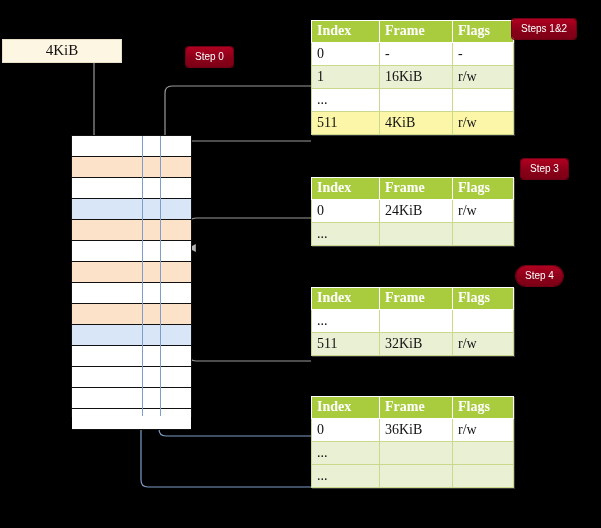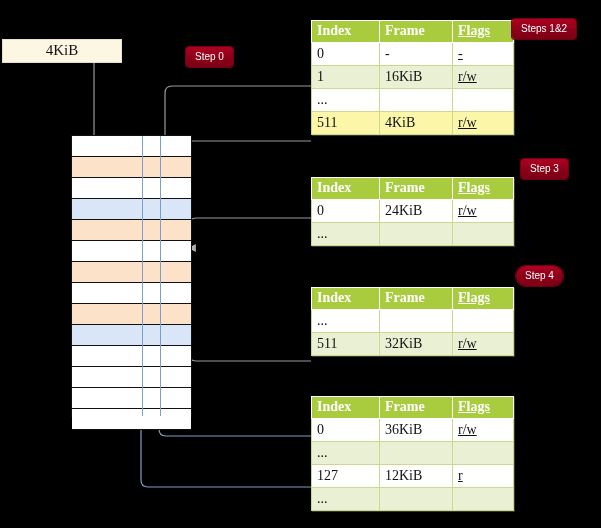--- a/index.html
+++ b/index.html
@@ -60,21 +60,21 @@
     border:1px solid #cbd98e;
     padding:2px 5px 3px 5px;
     height:17px;
     vertical-align:middle;
   }
   .ptable tr.alt td{background:#eaf0d4;}
   .ptable tr.plain td{background:#ffffff;}
   .hl{background:#fbf6a8 !important;}
   .c-idx{width:57px;}
   .c-frm{width:62px;}
-  .c-flg{width:50px;text-decoration:underline;}
+  .c-flg{width:50px;}
 
   
   .memcol{position:absolute;left:71px;top:135px;width:119px;height:280px;
           border:1px solid #111;background:#fff;}
   .memrow{height:21px;border-bottom:1px solid #111;box-sizing:border-box;}
   .memrow:last-child{border-bottom:none;}
   .m-white{background:#ffffff;}
   .m-orange{background:#fde2ca;}
   .m-blue{background:#d9e6f7;}
 
@@ -229,25 +229,20 @@
           <tr class="plain">
             <td class="c-idx">0</td>
             <td class="c-frm">36KiB</td>
             <td class="c-flg">r/w</td>
           </tr>
           <tr class="alt">
             <td class="c-idx">...</td>
             <td class="c-frm"></td>
             <td class="c-flg"></td>
           </tr>
-          <tr class="plain">
-            <td class="c-idx">127</td>
-            <td class="c-frm">12KiB</td>
-            <td class="c-flg">r</td>
-          </tr>
           <tr class="alt">
             <td class="c-idx">...</td>
             <td class="c-frm"></td>
             <td class="c-flg"></td>
           </tr>
         </tbody>
       </table>
     </div>
 
   <div id="badgesHost">

